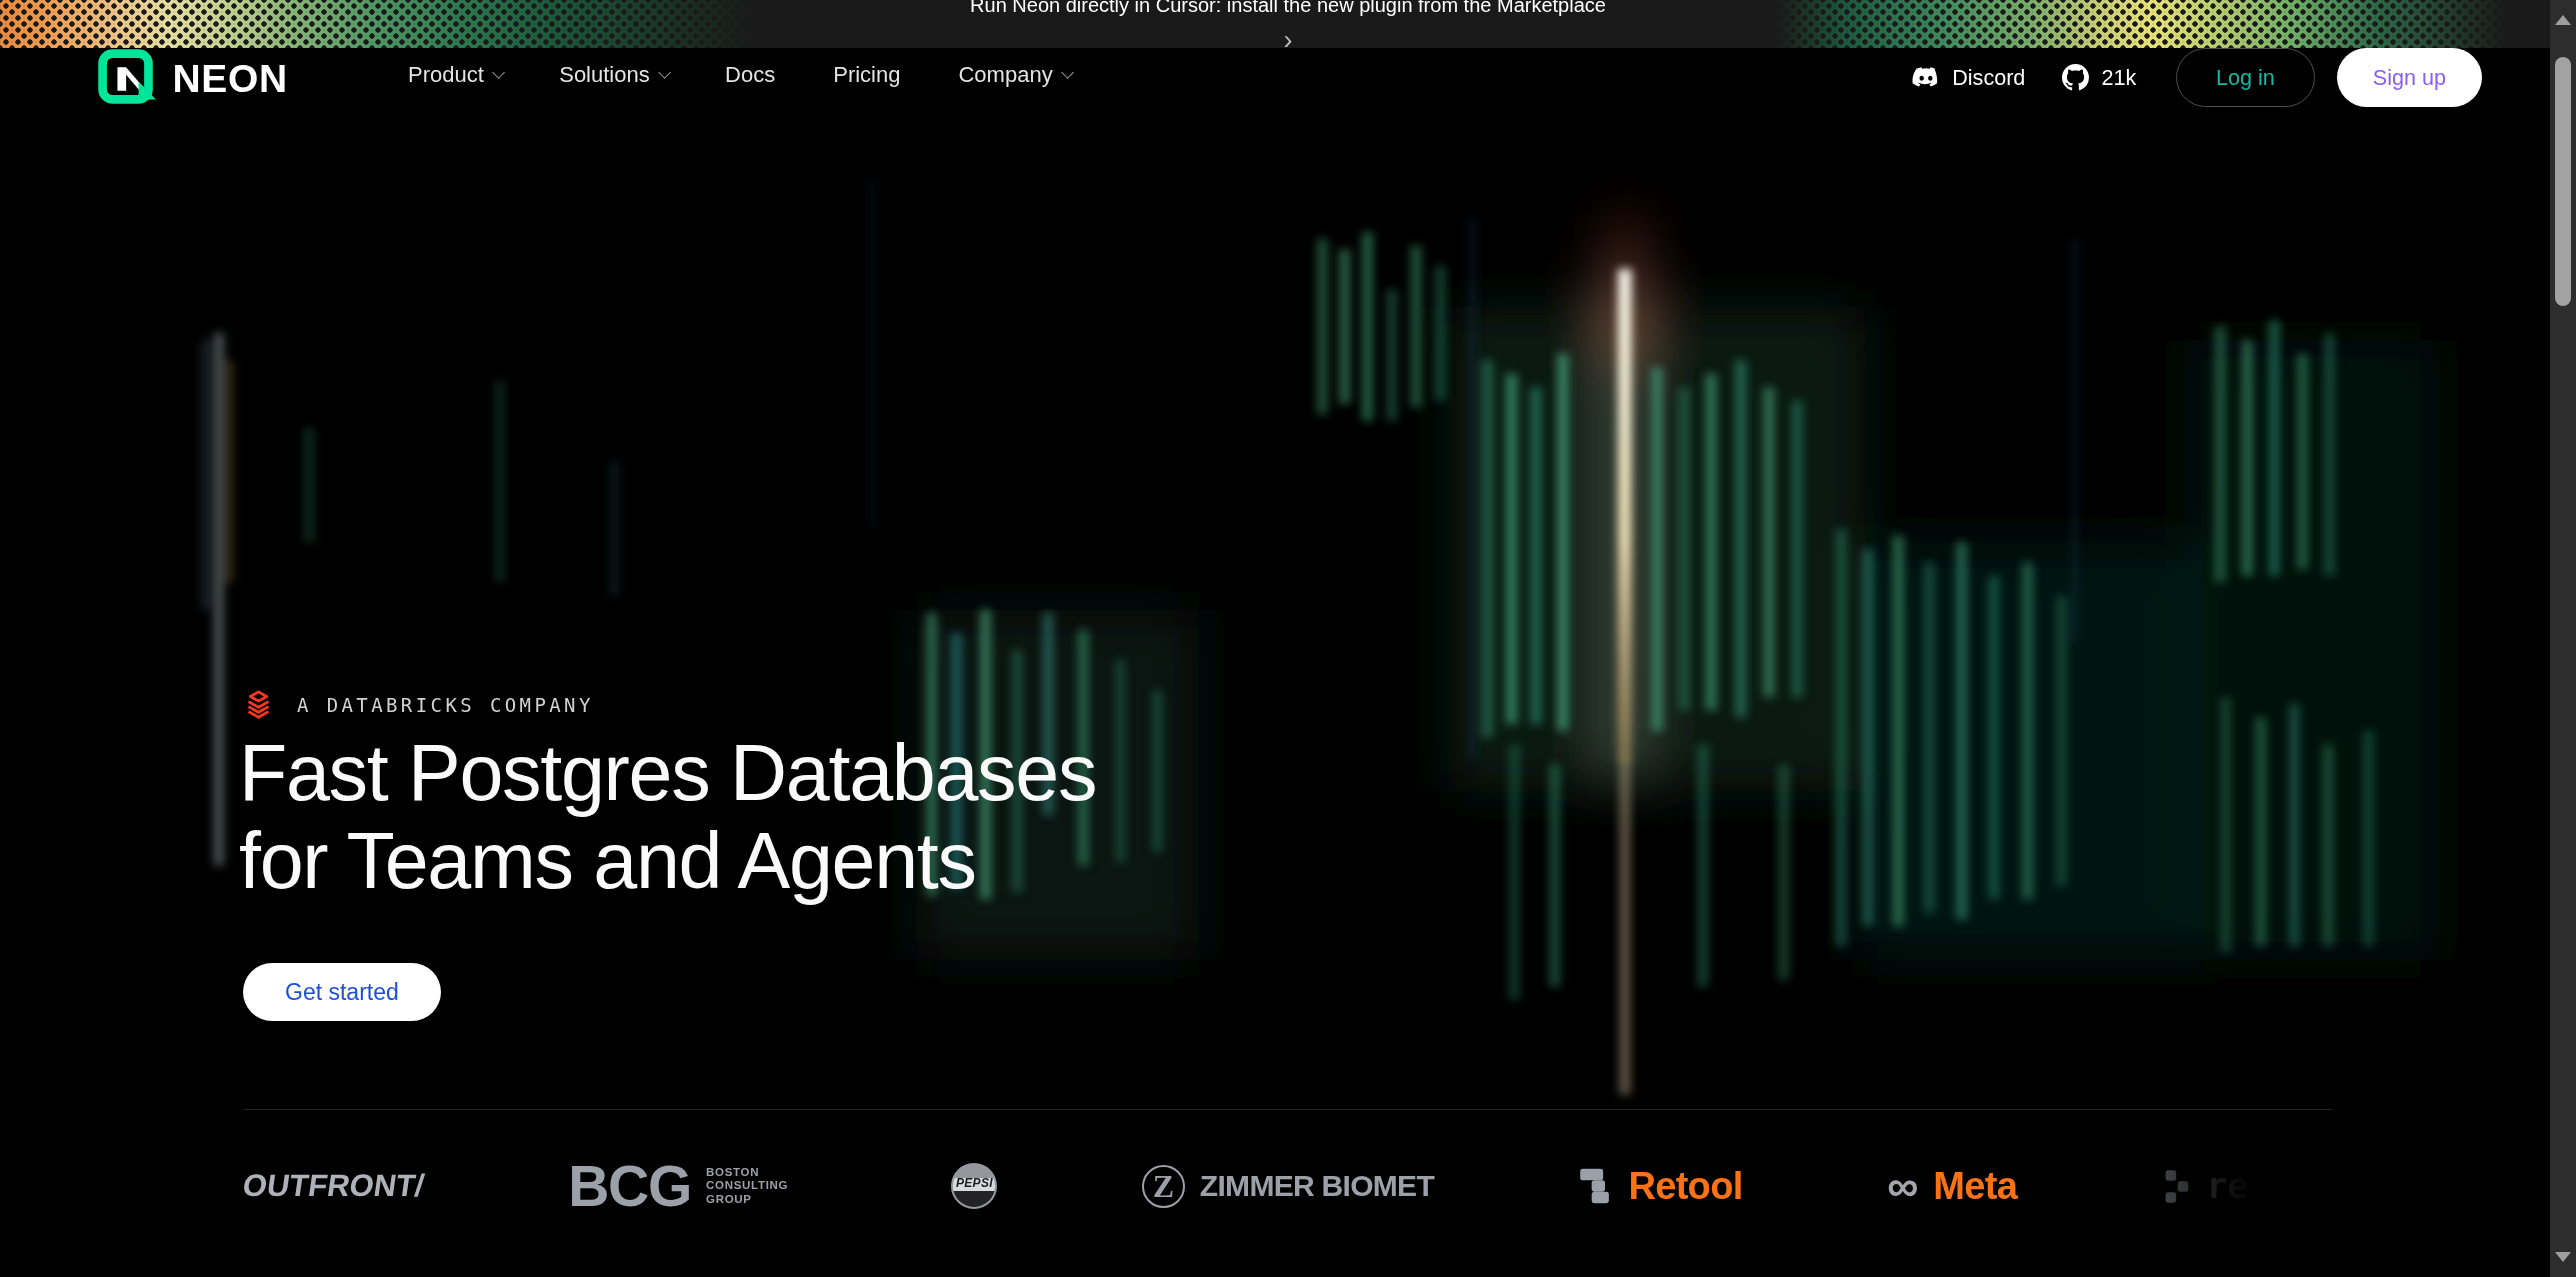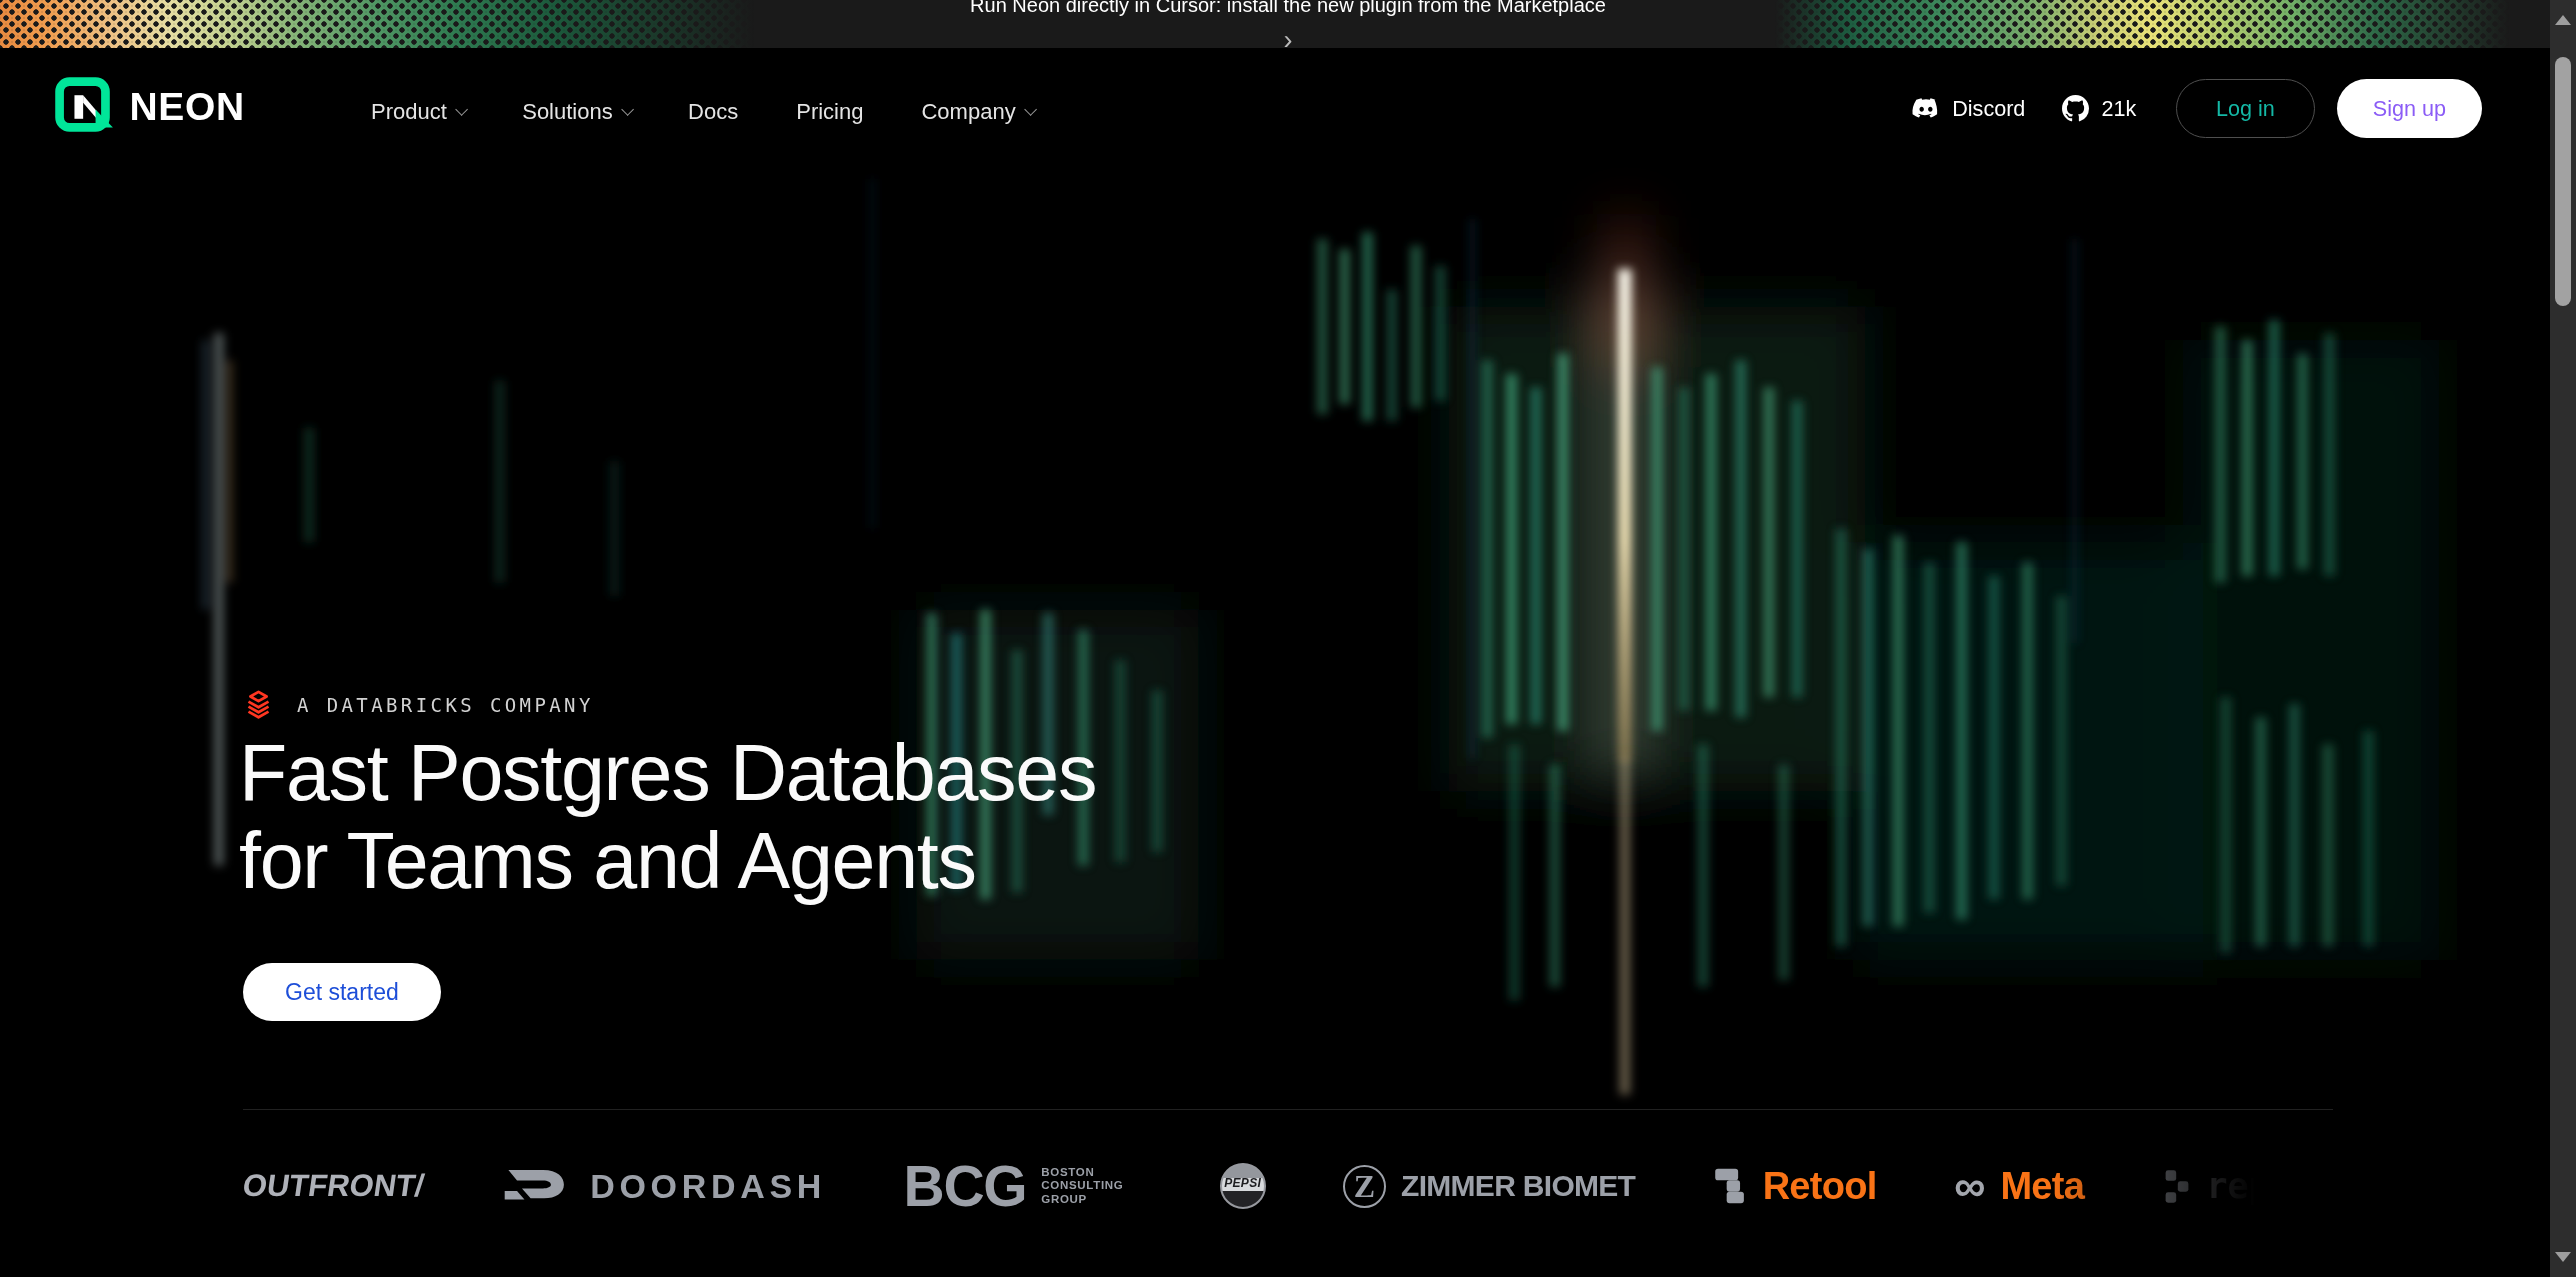--- a/index.html
+++ b/index.html
@@ -20,21 +20,21 @@
   }
   .banner-pattern.left { left:0;
     background:linear-gradient(90deg,#e78a40 0,#f09d4f 47px,#edc387 115px,#e6dda2 168px,#c3d190 229px,#85b477 296px,#4f9663 377px,#2e7a50 458px,#1c5a3c 552px,rgba(20,60,40,0) 754px); }
   .banner-pattern.right { right:25.6px;
     background:linear-gradient(90deg,rgba(0,0,0,0) 0,#1d5c40 74px,#3e8a5c 168px,#79ad6b 256px,#c9cd74 323px,#e8e178 377px,#bcd06f 438px,#6fae66 519px,#2e6a48 600px,rgba(10,35,22,0) 734px); }
   .banner-link { position:absolute; inset:0; display:flex; align-items:center; justify-content:center;
     gap:13.5px; color:#fff; font-size:20px; cursor:pointer; text-decoration:none;flex-direction:column; }
   .banner-chev { color:#bbb; font-size:27px; line-height:1; margin-top:-2.7px; }
 
   
-  .navbar { height:90px; background:#000; display:flex; align-items:flex-end; padding:0 94px 0 54px; position:relative; z-index:4;gap:6px; }
+  .navbar { height:90px; background:#000; display:flex; align-items:flex-start; padding:0 94px 0 97px; position:relative; z-index:4; }
   .logo { display:flex; align-items:center; gap:13.5px; cursor:pointer; }
   .logo-word { color:#fff; font-size:39px; font-weight:800; letter-spacing:0.7px; }
   .nav-links { display:flex; align-items:center; gap:20px; list-style:none; margin-left:101px; }
   .nav-item { display:flex; align-items:center; gap:8px; color:#e4e4e4; font-size:22px; padding:13.5px 19px; cursor:pointer; }
   .chev { width:9.4px; height:9.4px; border-right:1.8px solid #9a9a9a; border-bottom:1.8px solid #9a9a9a;
           transform:rotate(45deg) translateY(-2.7px); }
   .nav-right { margin-left:auto; display:flex; align-items:center; gap:37px; }
   .icon-link { display:flex; align-items:center; gap:12px; color:#fff; font-size:21.6px; cursor:pointer; }
   .btn { display:flex; align-items:center; justify-content:center; height:59px; border-radius:40px;
          font-size:21.6px; cursor:pointer; white-space:nowrap; }
@@ -261,27 +261,20 @@
     <button class="cta-btn cta-primary">Get started</button>
   </div>
 
   <div class="divider"></div>
 
   <div class="logos">
     <div class="logo-item">
       <span class="lg-outfront">OUTFRONT/</span>
     </div>
 
-    <div class="logo-item">
-      <svg width="74" height="42" viewBox="0 0 60 34">
-        <path fill="#9ca0a8" d="M6 4 L34 4 C46 4 51 10 51 16 C51 23 44 27 35 27 L24 27 L17 19 L34 19 C38 19 40.5 17.6 40.5 16 C40.5 14 38 12.5 34 12.5 L13 12.5 Z"></path>
-        <path fill="#9ca0a8" d="M3 21 L13 21 L19 28 L3 28 Z"></path>
-      </svg>
-      <span class="lg-doordash-text">DOORDASH</span>
-    </div>
 
     <div class="logo-item">
       <span class="lg-bcg-main">BCG</span>
       <span class="lg-bcg-sub">BOSTON CONSULTING GROUP</span>
     </div>
 
     <div class="logo-item">
       <div class="pepsi-globe">
         <span>PEPSI</span>
       </div>

